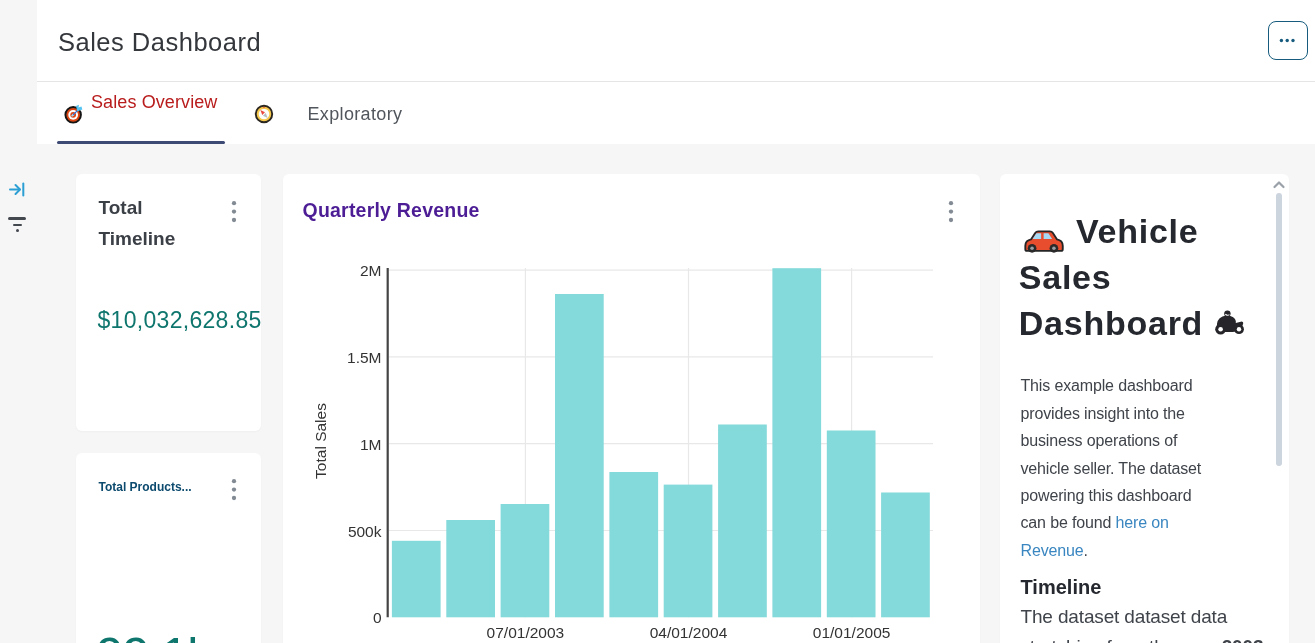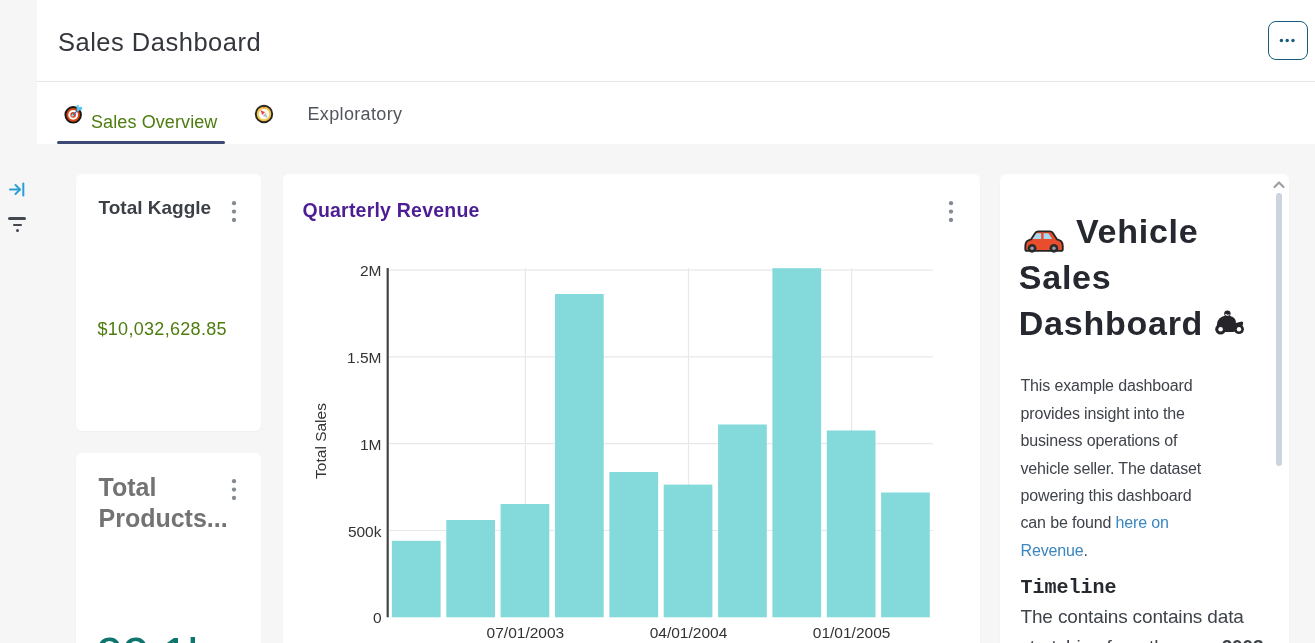--- a/index.html
+++ b/index.html
@@ -25,21 +25,21 @@
 
 <svg class="abs" style="left:64px; top:104px;" width="20" height="20" viewBox="0 0 36 36">
   <circle cx="16.5" cy="19.5" r="14" fill="#da4513" stroke="#141414" stroke-width="3.4"></circle>
   <circle cx="16.5" cy="19.5" r="8.8" fill="#fff"></circle>
   <circle cx="16.5" cy="19.5" r="5.2" fill="#da4513"></circle>
   <circle cx="16.5" cy="19.5" r="2" fill="#e8f4fb"></circle>
   <line x1="15.5" y1="20.5" x2="27" y2="9" stroke="#2f6fd6" stroke-width="2.2" stroke-linecap="round"></line>
   <path d="M21.5,3.5 L27,1.5 L26,6.5 L31.5,4.5 L33,10 L28,11.5 L24,13.5 Z" fill="#55c4f0"></path>
   <circle cx="14.8" cy="21" r="1.7" fill="#9adcf8"></circle>
 </svg>
-<div class="abs" style="left:91px; top:112px; font-size:18px; color:#4d7c0f; letter-spacing:0.1px;">Sales Overview</div>
+<div class="abs" style="left:91px; top:92px; font-size:18px; color:#b91c1c; letter-spacing:0.1px;">Sales Overview</div>
 <div class="abs" style="left:57px; top:141px; width:168px; height:3.4px; background:#3d4a73; border-radius:2px;"></div>
 
 <svg class="abs" style="left:254px; top:104px;" width="20" height="20" viewBox="0 0 36 36">
   <circle cx="18" cy="18" r="14.8" fill="#f6c94c" stroke="#2a2620" stroke-width="3.4"></circle>
   <circle cx="18" cy="18" r="9.6" fill="#fdfdfa"></circle>
   <polygon points="11.5,11 19.8,14.8 14.8,19.8" fill="#e8483f"></polygon>
   <polygon points="24.5,25 16.2,21.2 21.2,16.2" fill="#b5bbc1"></polygon>
   <circle cx="18" cy="6.2" r="1.3" fill="#e8483f"></circle>
 </svg>
 <div class="abs" style="left:279.5px; top:104px; font-size:18px; color:#51565d; letter-spacing:0.35px;margin-left:28px;">Exploratory</div>
@@ -49,30 +49,30 @@
     <path d="M2,8.5 H11.5"></path>
     <path d="M7.5,4 L12,8.5 L7.5,13"></path>
     <path d="M15.3,2.5 V14.5"></path>
   </g>
 </svg>
 <div class="abs" style="left:7.8px; top:217px; width:18px; height:3px; background:#43474e; border-radius:1.5px;"></div>
 <div class="abs" style="left:13.2px; top:223.6px; width:8.4px; height:2.6px; background:#43474e; border-radius:1.3px;"></div>
 <div class="abs" style="left:15.6px; top:229px; width:3.6px; height:3px; background:#43474e; border-radius:1.5px;"></div>
 
 <div class="card" style="left:76px; top:174px; width:185px; height:257px;"></div>
-<div class="abs" style="left:98.5px; top:193.3px; width:120px; font-size:19px; font-weight:700; color:#3b3f46; line-height:30.5px;">Total Kaggle</div>
+<div class="abs" style="left:98.5px; top:193.3px; width:120px; font-size:19px; font-weight:700; color:#3b3f46; line-height:30.5px;">Total Timeline</div>
 <svg class="abs" style="left:229px; top:198px;" width="10" height="27">
   <circle cx="5" cy="5.2" r="2.15" fill="#828a94"></circle>
   <circle cx="5" cy="13.6" r="2.15" fill="#828a94"></circle>
   <circle cx="5" cy="22" r="2.15" fill="#828a94"></circle>
 </svg>
-<div class="abs" style="left:97.5px; top:307.3px; font-size:18px; color:#4d7c0f; letter-spacing:0.3px;margin-top:12px;">$10,032,628.85</div>
+<div class="abs" style="left:97.5px; top:307.3px; font-size:23px; color:#0f766e; letter-spacing:0.3px;">$10,032,628.85</div>
 
 <div class="card" style="left:76px; top:453px; width:185px; height:200px;"></div>
-<div class="abs" style="left:98.5px; top:472.4px; width:130px; font-size:25px; font-weight:700; color:#737373; line-height:30.5px;">Total Products...</div>
+<div class="abs" style="left:98.5px; top:472.4px; width:130px; font-size:12px; font-weight:700; color:#0c4a6e; line-height:30.5px;">Total Products...</div>
 <svg class="abs" style="left:229px; top:476.2px;" width="10" height="27">
   <circle cx="5" cy="5.2" r="2.15" fill="#828a94"></circle>
   <circle cx="5" cy="13.6" r="2.15" fill="#828a94"></circle>
   <circle cx="5" cy="22" r="2.15" fill="#828a94"></circle>
 </svg>
 <div class="abs" style="left:96px; top:583.2px; font-size:50px; color:#0f766e; line-height:51px; letter-spacing:-1.5px;margin-top:48px;">99.1k</div>
 
 <div class="card" style="left:283px; top:174px; width:697px; height:479px;"></div>
 <div class="abs" style="left:302.5px; top:200.4px; font-size:19.5px; font-weight:700; color:#4c1d95; line-height:20px; letter-spacing:0.22px;">Quarterly Revenue</div>
 <svg class="abs" style="left:946px; top:198px;" width="10" height="27">
@@ -144,15 +144,15 @@
     <path d="M2.2,17.5 Q0.8,9.5 7.5,6.5 Q13.5,4.2 17.8,7 Q21.4,9.6 20.8,13 L26.8,11.4 Q28.6,11.6 28.2,13.6 L27.4,15.8 Q24.8,21.8 17.8,22.1 L8,22.1 Q3.2,21.6 2.2,17.5 Z"></path>
   </g>
   <circle cx="5.6" cy="19.2" r="2.3" fill="#fff"></circle>
   <circle cx="24.0" cy="19.2" r="2.2" fill="#fff"></circle>
   <path d="M10.4,4.1 a2.8,2.8 0 0 0 4.0,0.5" stroke="#fff" stroke-width="1.1" fill="none"></path>
 </svg>
 </div>
 
 <div class="abs" style="left:1020.5px; top:372.4px; width:260px; font-size:16px; color:#3f434a; line-height:27.4px; letter-spacing:-0.15px;">This example dashboard<br>provides insight into the<br>business operations of<br>vehicle seller. The dataset<br>powering this dashboard<br>can be found <span style="color:#3a86c0;margin-top:21px;">here on</span><br><span style="color:#3a86c0;">Revenue</span>.</div>
 
-<div class="abs" style="left:1020.5px; top:576.4px; font-size:20px; font-weight:700; color:#25282e;font-family:Liberation Mono, monospace;">Timeline</div>
-<div class="abs" style="left:1020.5px; top:602.8px; width:260px; font-size:19px; color:#3f434a; line-height:27.4px; letter-spacing:-0.15px;">The contains contains data</div>
+<div class="abs" style="left:1020.5px; top:576.4px; font-size:20px; font-weight:700; color:#25282e;">Timeline</div>
+<div class="abs" style="left:1020.5px; top:602.8px; width:260px; font-size:19px; color:#3f434a; line-height:27.4px; letter-spacing:-0.15px;">The dataset dataset data</div>
 <div class="abs" style="left:1020.5px; top:633px; width:280px; font-size:19px; color:#3f434a; line-height:27.4px; letter-spacing:-0.15px;">stretching from the year <b>2003</b></div>
 
 </body></html>

